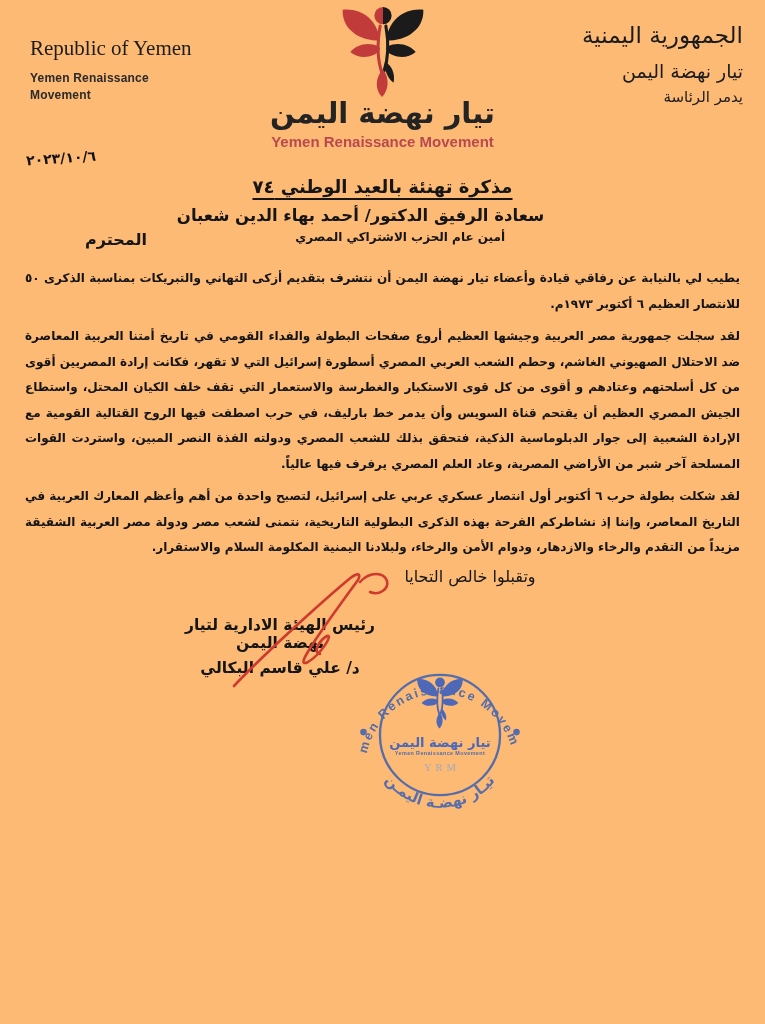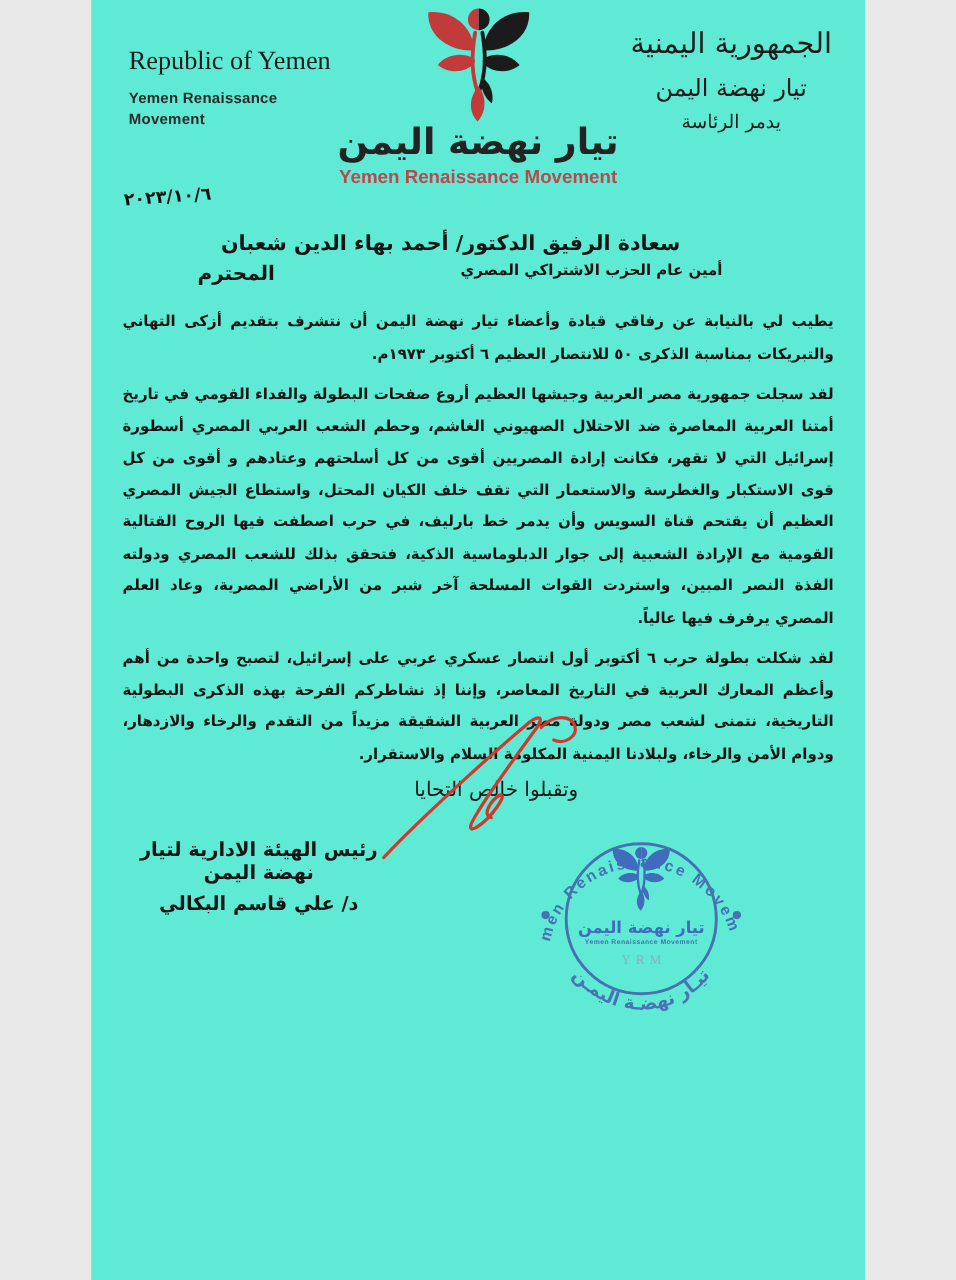--- a/index.html
+++ b/index.html
@@ -1,18 +1,18 @@
 <!DOCTYPE html>
 <html lang="ar"><head>
 <meta charset="utf-8">
 <style>
   html,body { margin:0; padding:0; background:#e9e9e9; }
   .page {
-    position:relative; width:619px; height:1024px; margin:0 auto;
-    background:#5eead4; overflow:hidden;
+    position:relative; width:765px; height:1024px; margin:0 auto;
+    background:#fdba74; overflow:hidden;
     font-family:"DejaVu Sans", sans-serif; color:#151515;
   }
 
   
   .hdr-left { position:absolute; left:30px; top:36px; }
   .hdr-left .l1 { font-family:"Liberation Serif", serif; font-size:21px; color:#1c1c1c; }
   .hdr-left .l2, .hdr-left .l3 {
     font-family:"Liberation Sans", sans-serif; font-size:12px; font-weight:bold;
     color:#2a2a2a; letter-spacing:.2px;
   }
@@ -20,21 +20,21 @@
   .hdr-left .l3 { margin-top:3px; }
 
   .hdr-center { position:absolute; left:50%; top:4px; transform:translateX(-50%);
                 width:280px; text-align:center; }
   .hdr-center svg.logo { width:104px; height:96px; display:block; margin:0 auto; }
   .hdr-center .ar { font-size:29px; font-weight:bold; color:#232323; margin-top:-4px; direction:rtl; }
   .hdr-center .en { font-family:"Liberation Sans", sans-serif; font-size:15px;
                     font-weight:bold; color:#b9494f; margin-top:3px; }
 
   .hdr-right { position:absolute; right:22px; top:22px; width:170px;
-               text-align:center; direction:rtl; color:#1b1b1b; }
+               text-align:right; direction:rtl; color:#1b1b1b; }
   .hdr-right .r1 { font-size:23px; }
   .hdr-right .r2 { font-size:19px; margin-top:12px; }
   .hdr-right .r3 { font-size:15px; margin-top:6px; }
 
   .date { position:absolute; left:26px; top:150px; font-size:14px; font-weight:bold;
           transform:rotate(-4deg); direction:rtl; color:#111; }
 
   
   .content { position:absolute; left:0; right:0; top:176px; padding:0 25px; direction:rtl; }
   .title { text-align:center; font-size:18px; font-weight:bold; margin:0;
@@ -110,20 +110,21 @@
 
   <div class="hdr-right">
     <div class="r1">الجمهورية اليمنية</div>
     <div class="r2">تيار نهضة اليمن</div>
     <div class="r3">يدمر الرئاسة</div>
   </div>
 
   <div class="date">٢٠٢٣/١٠/٦</div>
 
   <div class="content">
+    <h1 class="title">مذكرة تهنئة بالعيد الوطني ٧٤</h1>
     <div class="addressee">سعادة الرفيق الدكتور/ أحمد بهاء الدين شعبان</div>
     <div class="role-row">
       <span class="role">أمين عام الحزب الاشتراكي المصري</span>
       <span class="honorific">المحترم</span>
     </div>
     <p class="para">يطيب لي بالنيابة عن رفاقي قيادة وأعضاء تيار نهضة اليمن أن نتشرف بتقديم أزكى التهاني والتبريكات بمناسبة الذكرى ٥٠ للانتصار العظيم ٦ أكتوبر ١٩٧٣م.</p>
     <p class="para">لقد سجلت جمهورية مصر العربية وجيشها العظيم أروع صفحات البطولة والفداء القومي في تاريخ أمتنا العربية المعاصرة ضد الاحتلال الصهيوني الغاشم، وحطم الشعب العربي المصري أسطورة إسرائيل التي لا تقهر، فكانت إرادة المصريين أقوى من كل أسلحتهم وعتادهم و أقوى من كل قوى الاستكبار والغطرسة والاستعمار التي تقف خلف الكيان المحتل، واستطاع الجيش المصري العظيم أن يقتحم قناة السويس وأن يدمر خط بارليف، في حرب اصطفت فيها الروح القتالية القومية مع الإرادة الشعبية إلى جوار الدبلوماسية الذكية، فتحقق بذلك للشعب المصري ودولته الفذة النصر المبين، واستردت القوات المسلحة آخر شبر من الأراضي المصرية، وعاد العلم المصري يرفرف فيها عالياً.</p>
     <p class="para">لقد شكلت بطولة حرب ٦ أكتوبر أول انتصار عسكري عربي على إسرائيل، لتصبح واحدة من أهم وأعظم المعارك العربية في التاريخ المعاصر، وإننا إذ نشاطركم الفرحة بهذه الذكرى البطولية التاريخية، نتمنى لشعب مصر ودولة مصر العربية الشقيقة مزيداً من التقدم والرخاء والازدهار، ودوام الأمن والرخاء، ولبلادنا اليمنية المكلومة السلام والاستقرار.</p>
     <div class="closing">وتقبلوا خالص التحايا</div>
     <div class="sig-block">

